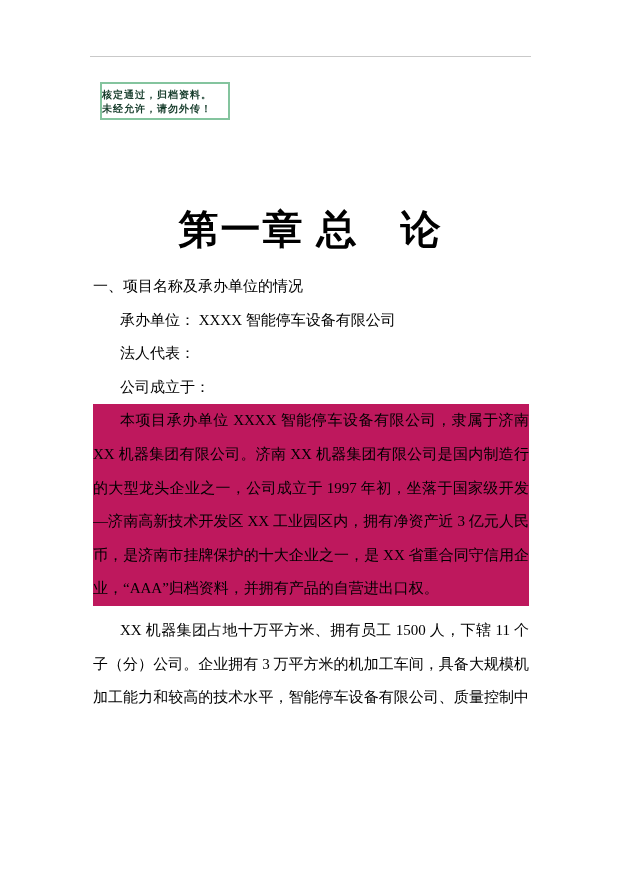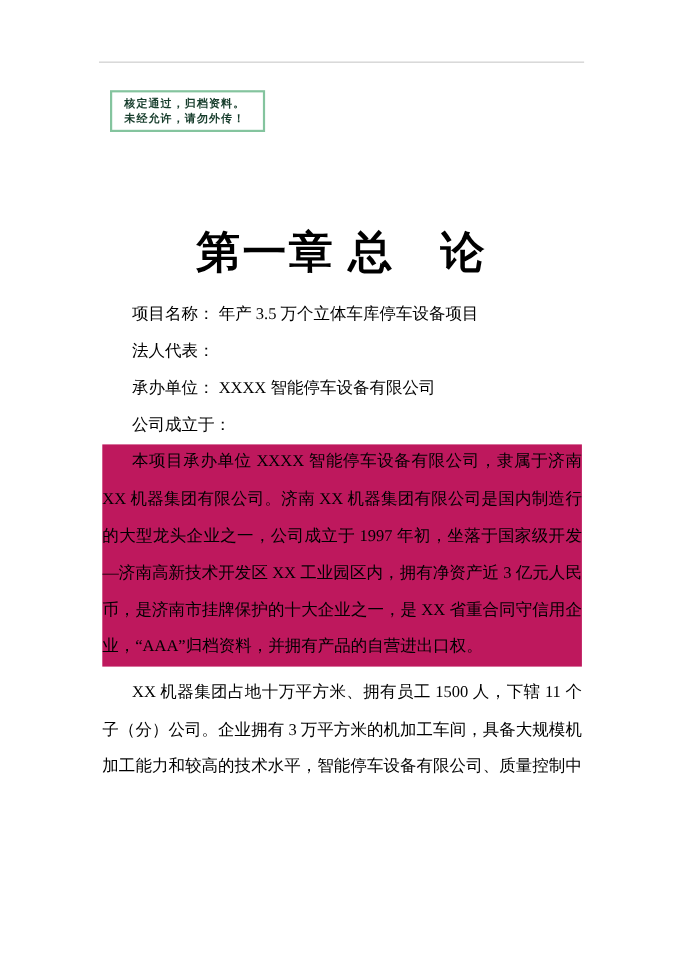--- a/index.html
+++ b/index.html
@@ -12,21 +12,21 @@
     color:#000000;
   }
   .top-rule{
     position:absolute;left:90px;top:56px;width:441px;height:1px;
     background:#c9c9c9;
   }
   .stamp{
     position:absolute;left:100px;top:82px;width:126px;height:34px;
     border:2px solid #84c49e;background:#ffffff;
     display:flex;flex-direction:column;justify-content:center;
-    padding-left:11px;box-sizing:content-box;gap:3px;
+    box-sizing:content-box;gap:3px;
   }
   .stamp-line{
     font-size:10px;font-weight:bold;color:#173d2c;
     letter-spacing:1px;line-height:11px;white-space:pre;
   }
   .doc-title{
     position:absolute;left:0;top:202px;width:100%;
     text-align:center;font-size:40px;font-weight:bold;
     white-space:pre;letter-spacing:2px;
   }
@@ -53,24 +53,24 @@
 
   <div class="stamp">
     <div class="stamp-line">核定通过，归档资料。</div>
     <div class="stamp-line">未经允许，请勿外传！</div>
   </div>
 
   <div class="doc-title">第一章 总　论</div>
 
   <div class="content">
 
+    <div class="line">一、项目名称及承办单位的情况</div>
 
-    <div class="line fld">项目名称： 年产 3.5 万个立体车库停车设备项目</div>
+    <div class="line fld">承办单位： XXXX 智能停车设备有限公司</div>
     <div class="line fld">法人代表：</div>
-    <div class="line fld">承办单位： XXXX 智能停车设备有限公司</div>
     <div class="line fld">公司成立于：</div>
 
     <div class="para shaded">
       <div class="line j ind">本项目承办单位 XXXX 智能停车设备有限公司，隶属于济南</div>
       <div class="line j">XX 机器集团有限公司。济南 XX 机器集团有限公司是国内制造行业</div>
       <div class="line j">的大型龙头企业之一，公司成立于 1997 年初，坐落于国家级开发区</div>
       <div class="line j">—济南高新技术开发区 XX 工业园区内，拥有净资产近 3 亿元人民</div>
       <div class="line j">币，是济南市挂牌保护的十大企业之一，是 XX 省重合同守信用企</div>
       <div class="line">业，“AAA”归档资料，并拥有产品的自营进出口权。</div>
     </div>

